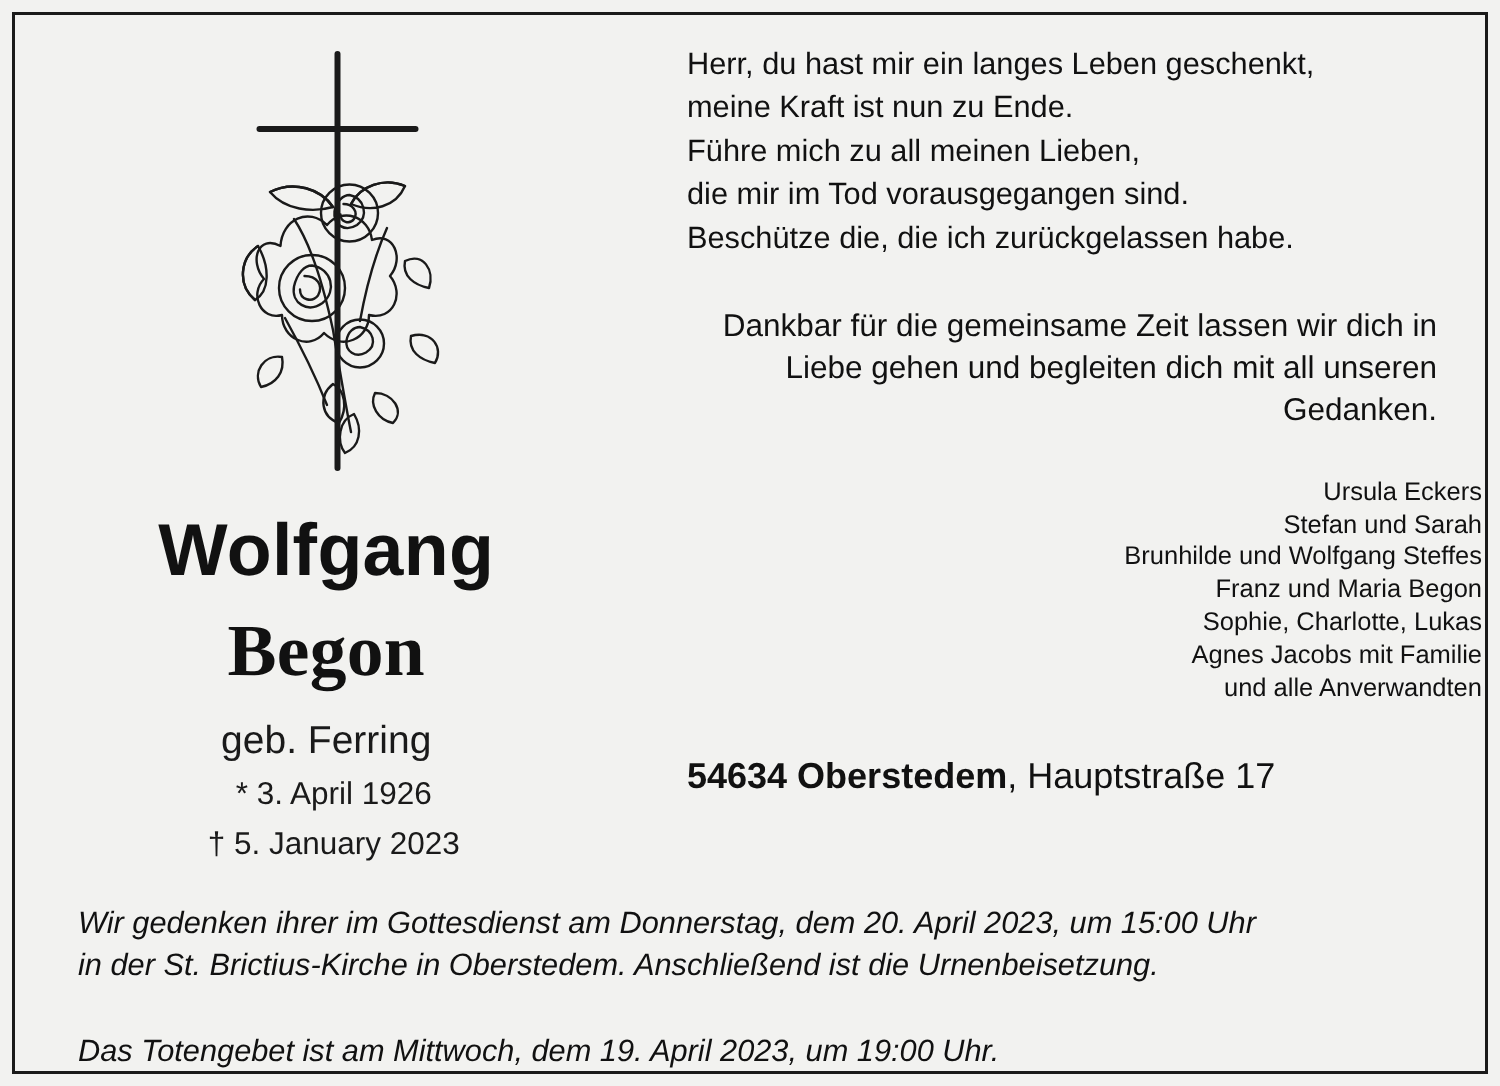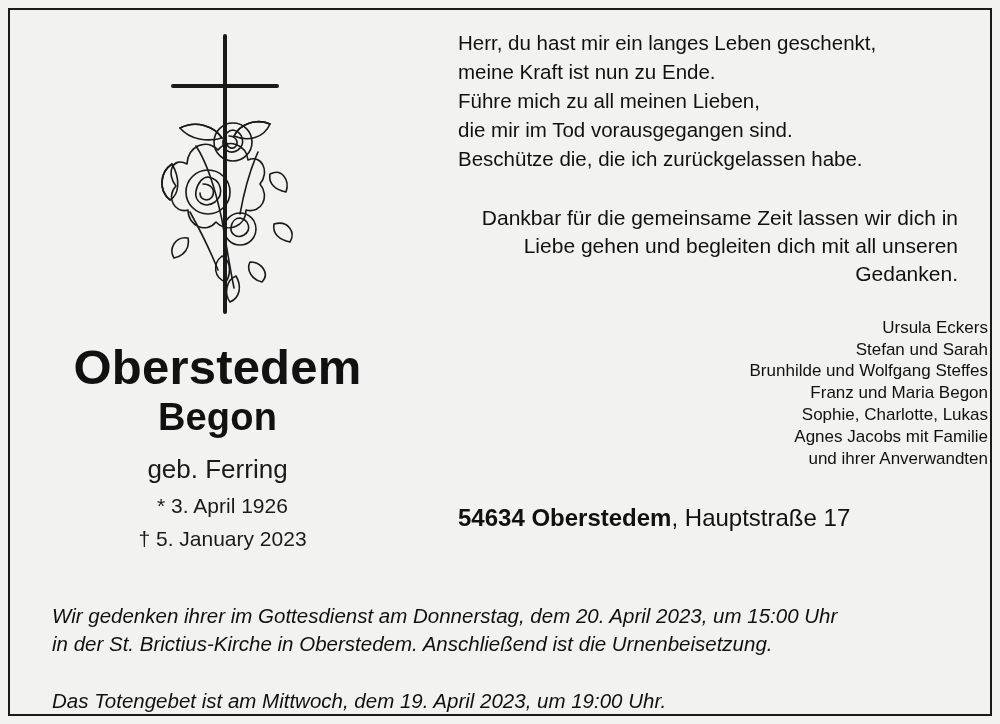--- a/index.html
+++ b/index.html
@@ -60,26 +60,27 @@
     text-align: center;
   }
   .given-name {
     font-size: 49px;
     font-weight: bold;
     line-height: 1.12;
     letter-spacing: 0.2px;
     color: #111111;
   }
   .family-name {
-    font-size: 38px;
+    font-size: 49px;
     font-weight: bold;
     line-height: 1.12;
     letter-spacing: 0.2px;
     color: #111111;
-    margin-top: 1px;
+    margin-top: 12px;
+    font-family: Liberation Serif, serif;
   }
   .maiden-name {
     font-size: 26px;
     margin-top: 16px;
     color: #1a1a1a;
   }
   .date-line {
     font-size: 21px;
     margin-top: 9px;
     color: #1a1a1a;
@@ -180,21 +181,21 @@
               <path d="M106 252 C112 262 110 274 100 278 C94 270 96 256 106 252 Z"></path>
 
               <path d="M66 122 C78 140 86 168 92 196 C96 220 100 244 104 264"></path>
               <path d="M128 128 C120 146 114 168 110 190"></path>
               <path d="M60 188 C70 206 80 226 88 246"></path>
             </g>
           </svg>
         </div>
 
         <div class="name-block">
-          <div class="given-name">Oberstedem</div>
+          <div class="given-name">Wolfgang</div>
           <div class="family-name">Begon</div>
           <div class="maiden-name">geb. Ferring</div>
           <div class="date-line">* 3. April 1926</div>
           <div class="date-line">† 5. January 2023</div>
         </div>
       </div>
 
       <div class="right-col">
         <div class="verse">
           <div>Herr, du hast mir ein langes Leben geschenkt,</div>
@@ -206,21 +207,21 @@
 
         <div class="thanks">Dankbar für die gemeinsame Zeit lassen wir dich in Liebe gehen und begleiten dich mit all unseren Gedanken.</div>
 
         <div class="mourners">
           <div>Ursula Eckers</div>
           <div class="indent">Stefan und Sarah</div>
           <div>Brunhilde und Wolfgang Steffes</div>
           <div>Franz und Maria Begon</div>
           <div class="indent">Sophie, Charlotte, Lukas</div>
           <div>Agnes Jacobs mit Familie</div>
-          <div>und ihrer Anverwandten</div>
+          <div>und alle Anverwandten</div>
         </div>
 
         <div class="address"><b>54634 Oberstedem</b><span>, Hauptstraße 17</span></div>
       </div>
 
       <div class="footer">
         <div>Wir gedenken ihrer im Gottesdienst am Donnerstag, dem 20. April 2023, um 15:00 Uhr</div>
         <div>in der St. Brictius-Kirche in Oberstedem. Anschließend ist die Urnenbeisetzung.</div>
         <div class="para2">Das Totengebet ist am Mittwoch, dem 19. April 2023, um 19:00 Uhr.</div>
       </div>

